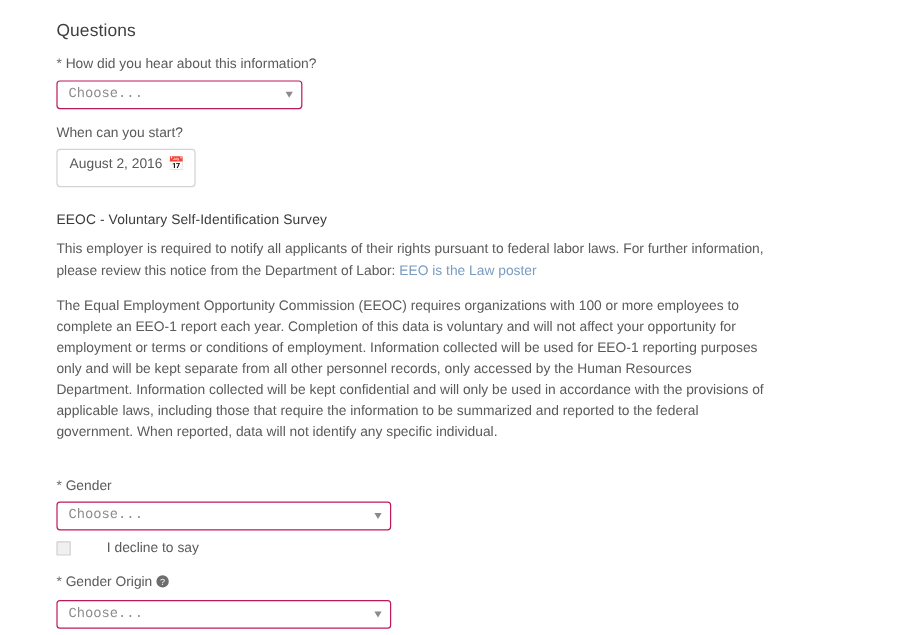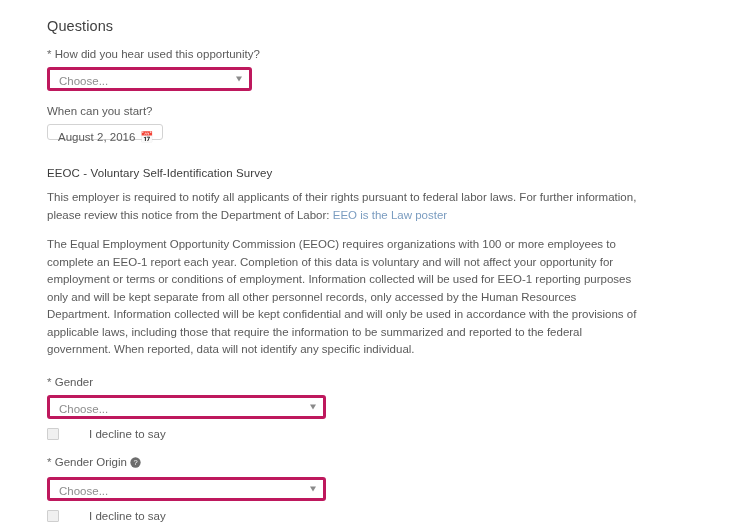--- a/index.html
+++ b/index.html
@@ -45,26 +45,26 @@
   }
   .help-icon {
     display: inline-block;
     vertical-align: -2px;
     margin-left: 3px;
   }
   select.choose,
   .fakeselect {
     box-sizing: border-box;
     height: 24px;
-    border: 3px solid #be185d;
+    border: 1px solid #be185d;
     border-radius: 3px;
     background: #ffffff;
     color: #8d8d8d;
     font-size: 11.5px;
-    font-family: Liberation Sans, sans-serif;
+    font-family: Liberation Mono, monospace;
     padding: 0 22px 0 9px;
     line-height: 22px;
     position: relative;
     display: block;
   }
   .fakeselect { width: 205px; }
   .fakeselect.wide { width: 279px; }
   .fakeselect .caret {
     position: absolute;
     right: 7px;
@@ -72,21 +72,21 @@
     transform: translateY(-50%);
     width: 0;
     height: 0;
     border-left: 3.5px solid transparent;
     border-right: 3.5px solid transparent;
     border-top: 5px solid #8a8a8a;
   }
   .dateinput {
     box-sizing: border-box;
     display: inline-block;
-    height: 16px;
+    height: 32px;
     border: 1px solid #d3d3d3;
     border-radius: 3px;
     background: #ffffff;
     color: #5a5a5a;
     font-size: 11.5px;
     line-height: 24px;
     padding: 0 8px 0 10px;
     white-space: nowrap;
   }
   .dateinput .cal-glyph {
@@ -125,32 +125,32 @@
   .checkbox-box {
     width: 10px;
     height: 10px;
     border: 1px solid #cfcfcf;
     background: #f0f0f0;
     border-radius: 1px;
     margin-right: 7px;
     display: inline-block;
     flex: none;
   }
-  .gender-block { margin-top: 16px; }
+  .gender-block { margin-top: 28px; }
   .ethnic-block { margin-top: 15px; }
 </style>
 </head>
 <body>
 
 <div class="page">
 
   <h2 class="section-title">Questions</h2>
 
   <div class="field">
-    <span class="field-label"><span class="req-star">*</span> <span>How did you hear used this opportunity?</span></span>
+    <span class="field-label"><span class="req-star">*</span> <span>How did you hear about this information?</span></span>
     <div class="fakeselect">
       <span>Choose...</span>
       <span class="caret"></span>
     </div>
   </div>
 
   <div class="field">
     <span class="field-label">When can you start?</span>
     <div class="dateinput">
       <span>August 2, 2016</span><span class="cal-glyph">📅</span>

